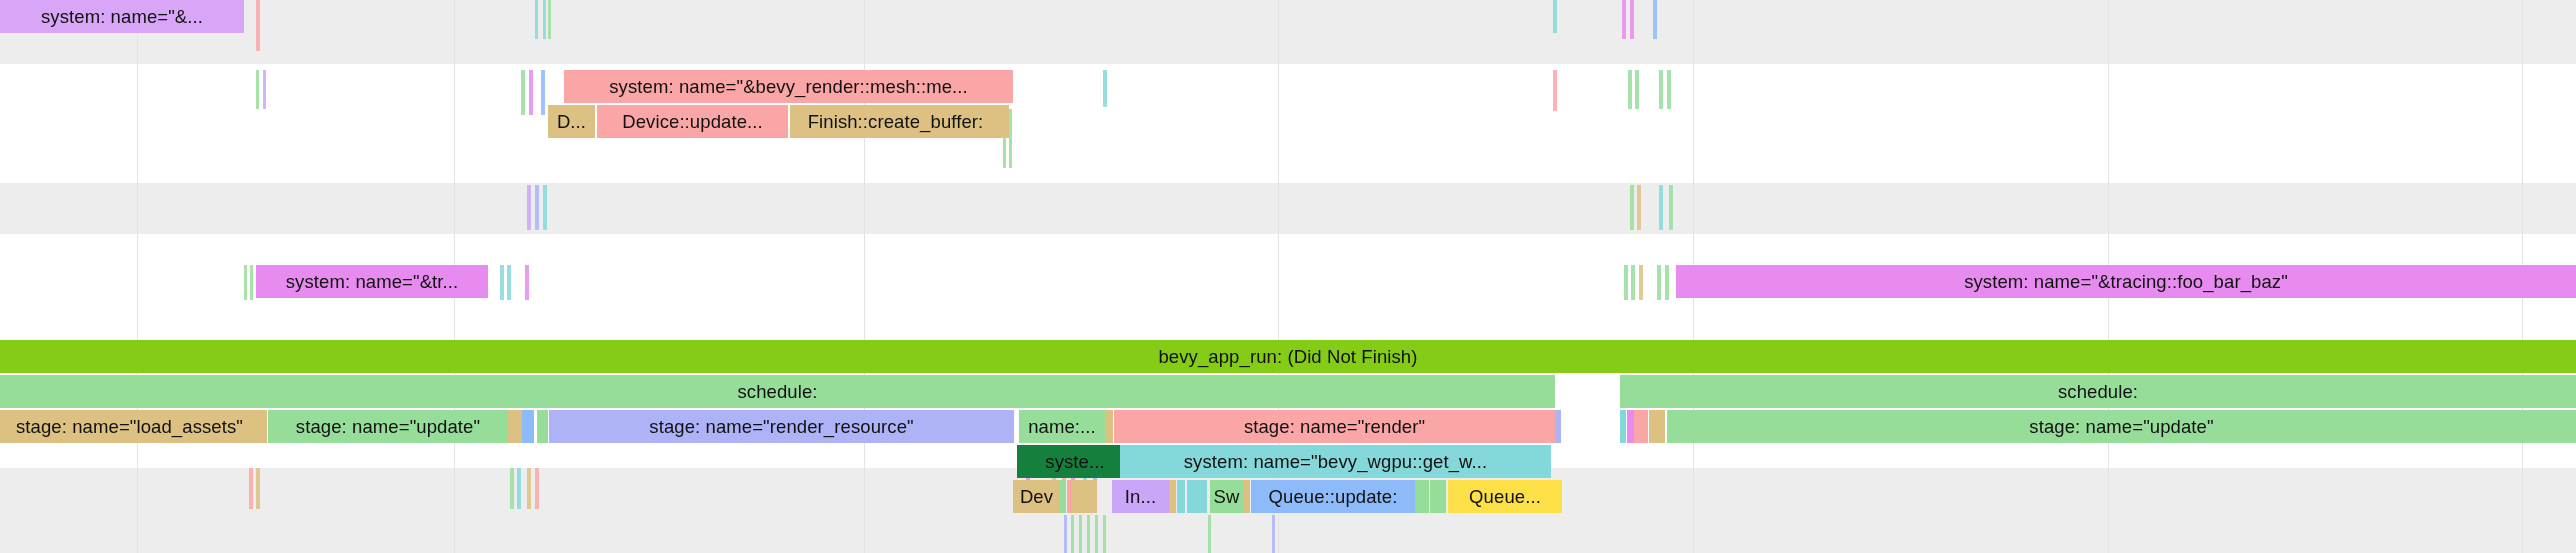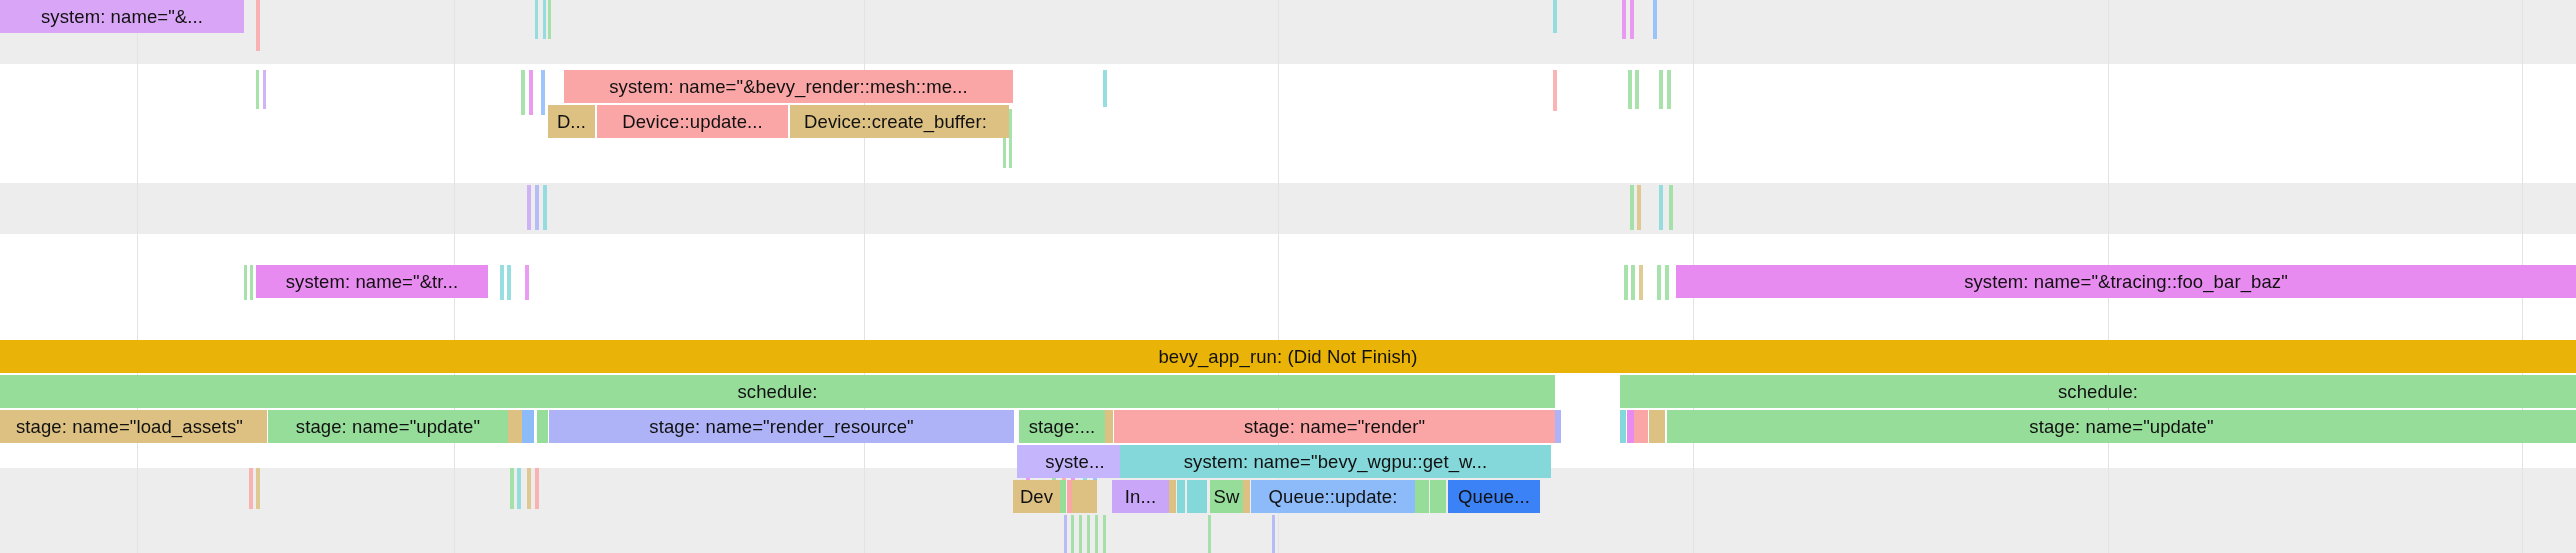--- a/index.html
+++ b/index.html
@@ -149,30 +149,30 @@
       <div class="span" style="left: 564px; top: 70px; width: 449px; background: rgb(251, 166, 166);">
         <span class="span-label">system: name="&amp;bevy_render::mesh::me...</span>
       </div>
       <div class="span" style="left: 548px; top: 105px; width: 47px; background: rgb(221, 193, 131);">
         <span class="span-label">D...</span>
       </div>
       <div class="span" style="left: 597px; top: 105px; width: 191px; background: rgb(251, 166, 166);">
         <span class="span-label">Device::update...</span>
       </div>
       <div class="span" style="left: 790px; top: 105px; width: 211px; background: rgb(221, 193, 131);">
-        <span class="span-label">Device::create_buffer:</span>
+        <span class="span-label">Finish::create_buffer:</span>
       </div>
       <div class="span" style="left: 1001px; top: 105px; width: 7.8px; background: rgb(221, 193, 131);"></div>
       <div class="span" style="left: 256px; top: 265px; width: 232px; background: rgb(232, 139, 240);">
         <span class="span-label">system: name="&amp;tr...</span>
       </div>
       <div class="span" style="left: 1676px; top: 265px; width: 900px; background: rgb(232, 139, 240);">
         <span class="span-label">system: name="&amp;tracing::foo_bar_baz"</span>
       </div>
-      <div class="span" style="left: 0px; top: 340px; width: 2576px; background: #eab308;">
+      <div class="span" style="left: 0px; top: 340px; width: 2576px; background: #84cc16;">
         <span class="span-label">bevy_app_run:  (Did Not Finish)</span>
       </div>
       <div class="span" style="left: 0px; top: 375px; width: 1555px; background: rgb(150, 221, 154);">
         <span class="span-label">schedule:</span>
       </div>
       <div class="span" style="left: 1620px; top: 375px; width: 956px; background: rgb(150, 221, 154);">
         <span class="span-label">schedule:</span>
       </div>
       <div class="span" style="left: 0px; top: 410px; width: 259px; background: rgb(221, 193, 131);">
         <span class="span-label">stage: name="load_assets"</span>
@@ -181,35 +181,35 @@
       <div class="span" style="left: 268px; top: 410px; width: 240px; background: rgb(150, 221, 154);">
         <span class="span-label">stage: name="update"</span>
       </div>
       <div class="span" style="left: 508px; top: 410px; width: 13.7px; background: rgb(221, 193, 131);"></div>
       <div class="span" style="left: 522px; top: 410px; width: 11.7px; background: rgb(141, 187, 250);"></div>
       <div class="span" style="left: 537px; top: 410px; width: 10.7px; background: rgb(150, 221, 154);"></div>
       <div class="span" style="left: 549px; top: 410px; width: 465px; background: rgb(174, 179, 247);">
         <span class="span-label">stage: name="render_resource"</span>
       </div>
       <div class="span" style="left: 1019px; top: 410px; width: 86px; background: rgb(150, 221, 154);">
-        <span class="span-label">stage:...</span>
+        <span class="span-label">name:...</span>
       </div>
       <div class="span" style="left: 1105px; top: 410px; width: 7.8px; background: rgb(221, 193, 131);"></div>
       <div class="span" style="left: 1114px; top: 410px; width: 441px; background: rgb(251, 166, 166);">
         <span class="span-label">stage: name="render"</span>
       </div>
       <div class="span" style="left: 1555px; top: 410px; width: 5.9px; background: rgb(174, 179, 247);"></div>
       <div class="span" style="left: 1620px; top: 410px; width: 5.9px; background: rgb(132, 216, 218);"></div>
       <div class="span" style="left: 1627px; top: 410px; width: 6.8px; background: rgb(232, 139, 240);"></div>
       <div class="span" style="left: 1634px; top: 410px; width: 13.7px; background: rgb(251, 166, 166);"></div>
       <div class="span" style="left: 1649px; top: 410px; width: 15.6px; background: rgb(221, 193, 131);"></div>
       <div class="span" style="left: 1667px; top: 410px; width: 909px; background: rgb(150, 221, 154);">
         <span class="span-label">stage: name="update"</span>
       </div>
-      <div class="span" style="left: 1017px; top: 445px; width: 116px; background: #c4b5fd; text-align: right;">
+      <div class="span" style="left: 1017px; top: 445px; width: 116px; background: #15803d; text-align: right;">
         <span class="span-label">syste...</span>
       </div>
       <div class="span" style="left: 1120px; top: 445px; width: 431px; background: rgb(132, 216, 218);">
         <span class="span-label">system: name="bevy_wgpu::get_w...</span>
       </div>
       <div class="span" style="left: 1013px; top: 480px; width: 47px; background: rgb(221, 193, 131);">
         <span class="span-label">Dev</span>
       </div>
       <div class="span" style="left: 1060px; top: 480px; width: 5.9px; background: rgb(150, 221, 154);"></div>
       <div class="span" style="left: 1067px; top: 480px; width: 4.9px; background: rgb(251, 166, 166);"></div>
@@ -222,18 +222,18 @@
       <div class="span" style="left: 1187px; top: 480px; width: 19.5px; background: rgb(132, 216, 218);"></div>
       <div class="span" style="left: 1210px; top: 480px; width: 33px; background: rgb(150, 221, 154);">
         <span class="span-label">Sw</span>
       </div>
       <div class="span" style="left: 1243px; top: 480px; width: 6.8px; background: rgb(221, 193, 131);"></div>
       <div class="span" style="left: 1251px; top: 480px; width: 164px; background: rgb(141, 187, 250);">
         <span class="span-label">Queue::update:</span>
       </div>
       <div class="span" style="left: 1415px; top: 480px; width: 13.7px; background: rgb(150, 221, 154);"></div>
       <div class="span" style="left: 1430px; top: 480px; width: 15.6px; background: rgb(150, 221, 154);"></div>
-      <div class="span" style="left: 1448px; top: 480px; width: 92px; background: #3b82f6; align-items: center;">
+      <div class="span" style="left: 1448px; top: 480px; width: 114px; background: #fde047; align-items: center;">
         <span class="span-label">Queue...</span>
       </div>
     </div>
 </div>
 
 
 </body></html>

